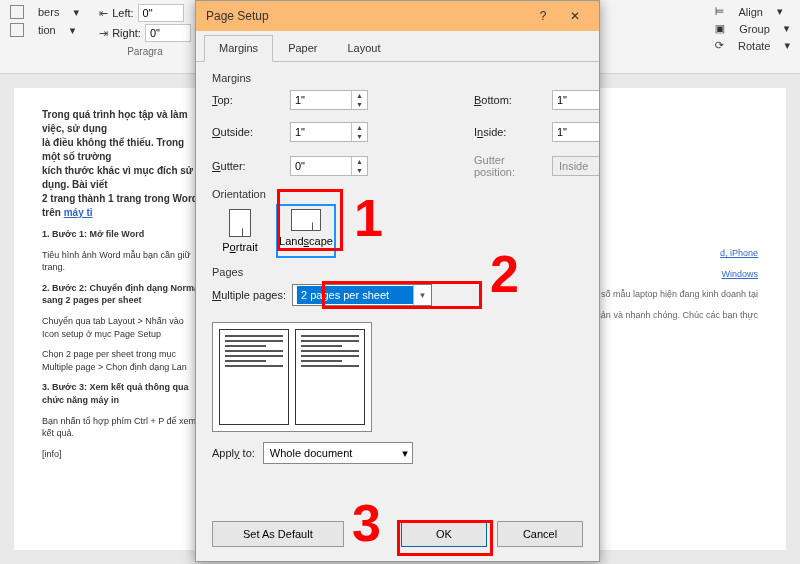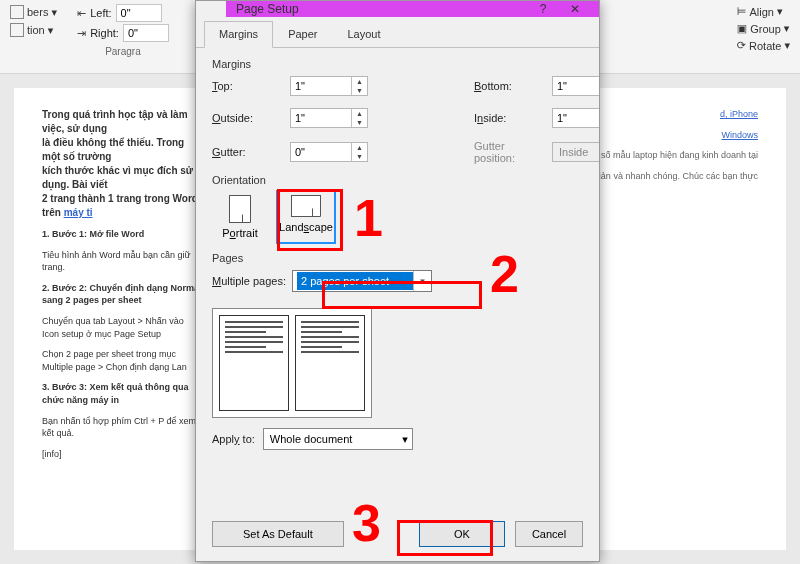--- a/index.html
+++ b/index.html
@@ -4,35 +4,35 @@
 <style>
   * { box-sizing: border-box; margin: 0; padding: 0; font-family: "Segoe UI", Tahoma, sans-serif; }
   body { width: 800px; height: 564px; background: #fff; overflow: hidden; position: relative; font-size: 11px; }
 
   
   .ribbon { position: absolute; left: 0; right: 0; top: 0; height: 74px; background: #f4f4f4; border-bottom: 1px solid #d5d5d5; padding: 4px 8px; display:flex; gap:18px; }
   .ribbon-group { display:flex; flex-direction:column; gap:2px; font-size:11px; color:#444; }
   .ribbon-row { display:flex; align-items:center; gap:4px; }
   .ribbon-title { font-size:10px; color:#666; text-align:center; margin-top:2px; }
   .ribbon-input { width:46px; height:18px; border:1px solid #c5c5c5; background:#fff; font-size:11px; padding:0 4px; }
-  .rb-btn { display:flex; align-items:center; gap:3px; color:#333; padding:1px 2px; }
+  .rb-btn { display:flex; align-items:center; gap:14px; color:#333; padding:1px 2px; }
   .icsq { width:14px; height:14px; border:1px solid #888; display:inline-block; }
   .rib-right { margin-left:auto; display:flex; flex-direction:column; gap:2px; }
 
   
   .doc { position:absolute; left:0; right:0; top:74px; bottom:0; background:#e9e9e9; padding:14px; }
   .doc-inner { background:#fff; width:100%; height:100%; padding:20px 28px; font-size:9px; color:#333; overflow:hidden; }
   .doc-inner p { margin-bottom:8px; line-height:1.4; }
   .doc-inner .bold { font-weight:700; font-size:10px; }
   .doc-inner a { color:#3366cc; text-decoration:underline; }
   .link-right { text-align:right; color:#3366cc; }
 
   
   .dialog { position:absolute; left:195px; top:0; width:405px; height:562px; background:#f0f0f0; border:1px solid #9a9a9a; box-shadow:0 2px 12px rgba(0,0,0,.4); display:flex; flex-direction:column; }
-  .titlebar { height:16px; background:#d946ef; display:flex; align-items:center; padding:0 10px; font-size:12px; color:#333;margin-left:30px; }
+  .titlebar { height:30px; background:#fdba74; display:flex; align-items:center; padding:0 10px; font-size:12px; color:#333; }
   .titlebar .spacer { flex:1; }
   .titlebtn { width:28px; height:22px; display:flex; align-items:center; justify-content:center; margin-left:4px; color:#333; cursor:pointer; }
 
   .tabs { display:flex; background:#f0f0f0; padding:4px 8px 0 8px; border-bottom:1px solid #c0c0c0; }
   .tab { padding:6px 14px; border:1px solid transparent; font-size:11px; color:#333; cursor:pointer; }
   .tab.active { background:#f0f0f0; border:1px solid #c0c0c0; border-bottom-color:#f0f0f0; margin-bottom:-1px; }
 
   .body { flex:1; padding:10px 16px 6px 16px; overflow:auto; }
   fieldset { border:none; margin-bottom:10px; }
   .legend { font-size:11px; color:#333; margin-bottom:6px; }
@@ -104,21 +104,21 @@
   </div>
   <div class="rib-right">
     <div class="rb-btn">⊨ <span>Align</span> ▾</div>
     <div class="rb-btn">▣ <span>Group</span> ▾</div>
     <div class="rb-btn">⟳ <span>Rotate</span> ▾</div>
   </div>
 </div>
 
 <div class="doc">
   <div class="doc-inner">
-    <div style="display:flex; gap:40px;">
+    <div style="display:flex; gap:40px;align-items:center;">
       <div style="flex:1; max-width:160px;">
         <p class="bold">
           <span>Trong quá trình học tập và làm việc, sử dụng</span><br>
           <span>là điều không thể thiếu. Trong một số trường</span><br>
           <span>kích thước khác vì mục đích sử dụng. Bài viết</span><br>
           <span>2 trang thành 1 trang trong Word trên </span><a href="#">máy ti</a>
         </p>
         <p><b>1. Bước 1: Mở file Word</b></p>
         <p>Tiêu hình ảnh Word mẫu bạn cần giữ trang.</p>
         <p><b>2. Bước 2: Chuyển định dạng Normal sang 2 pages per sheet</b></p>
@@ -263,21 +263,21 @@
         <span>Whole document</span>
         <span class="dd">▾</span>
       </div>
     </div>
   </div>
 
   <div class="footer">
     <div class="btn">Set As Default</div>
     <span class="spacerf"></span>
     <div class="btn ok" style="width:86px;">OK</div>
-    <div class="btn" style="width:68px;">Cancel</div>
+    <div class="btn" style="width:86px;">Cancel</div>
   </div>
 </div>
 
 <div class="callout" style="left:277px; top:189px; width:66px; height:62px;"></div>
 <div class="num" style="left:354px; top:188px;">1</div>
 
 <div class="callout" style="left:322px; top:281px; width:160px; height:28px;"></div>
 <div class="num" style="left:490px; top:244px;">2</div>
 
 <div class="callout" style="left:397px; top:520px; width:96px; height:36px;"></div>

